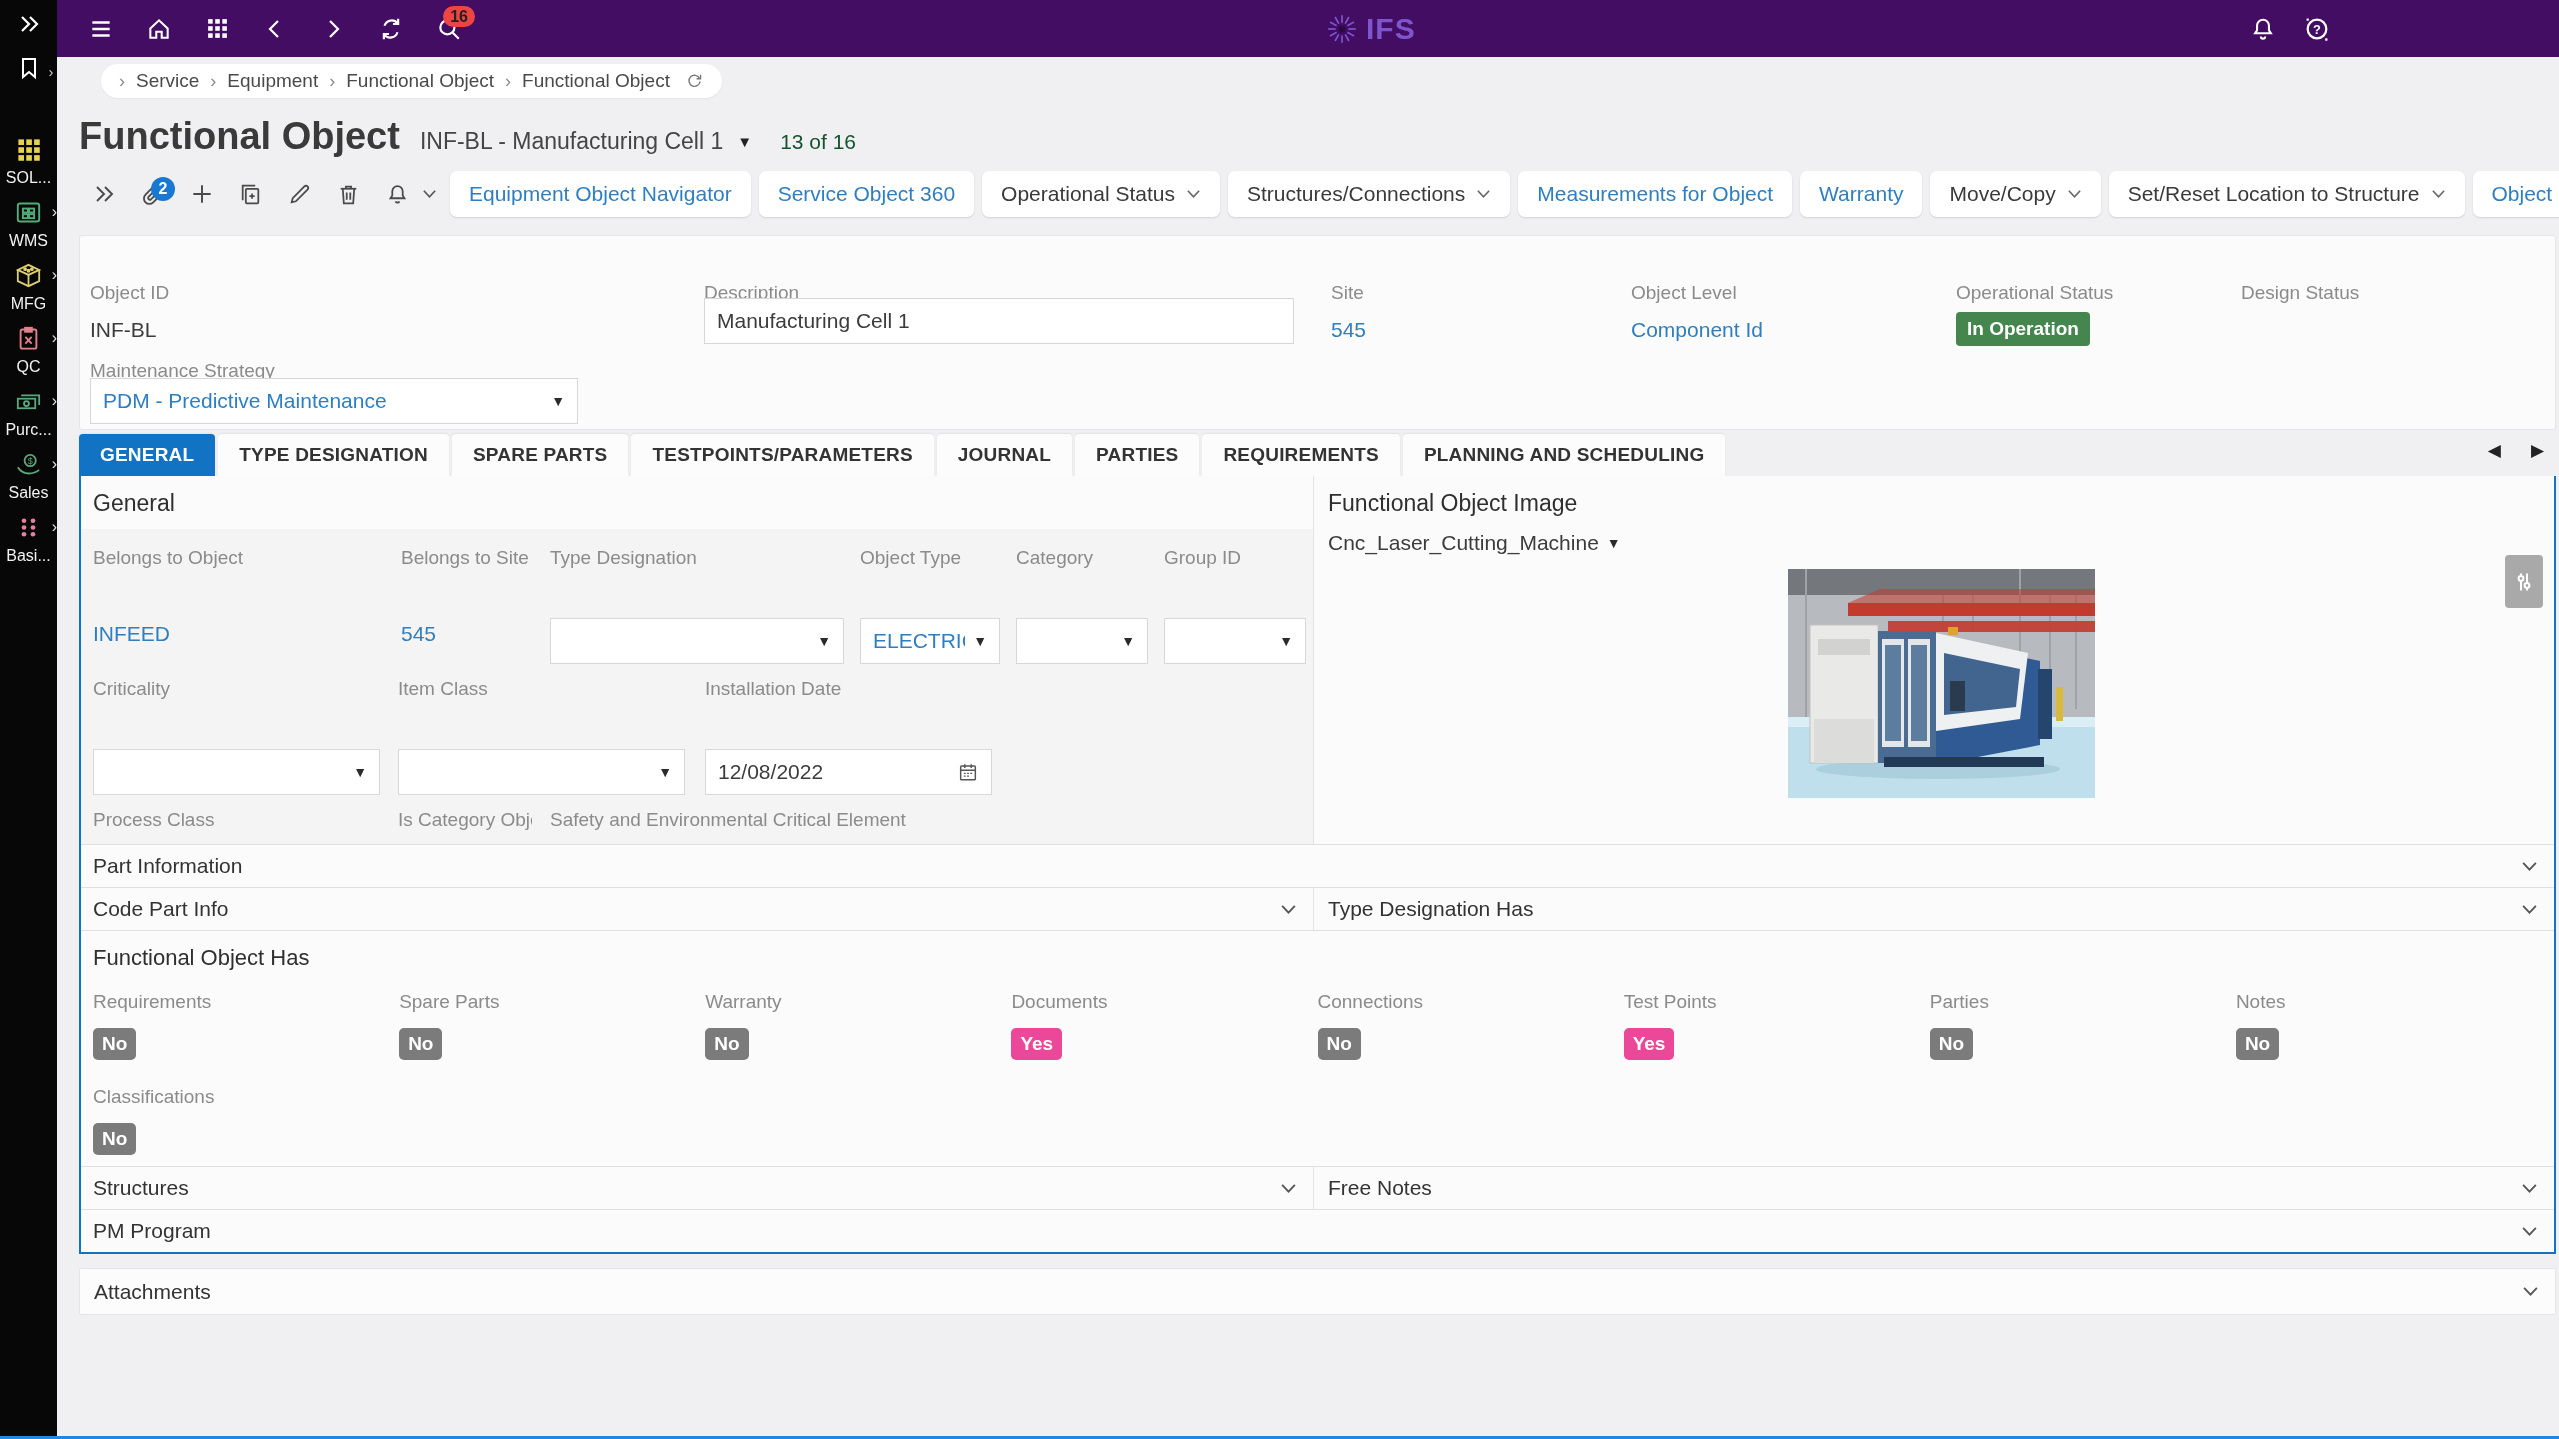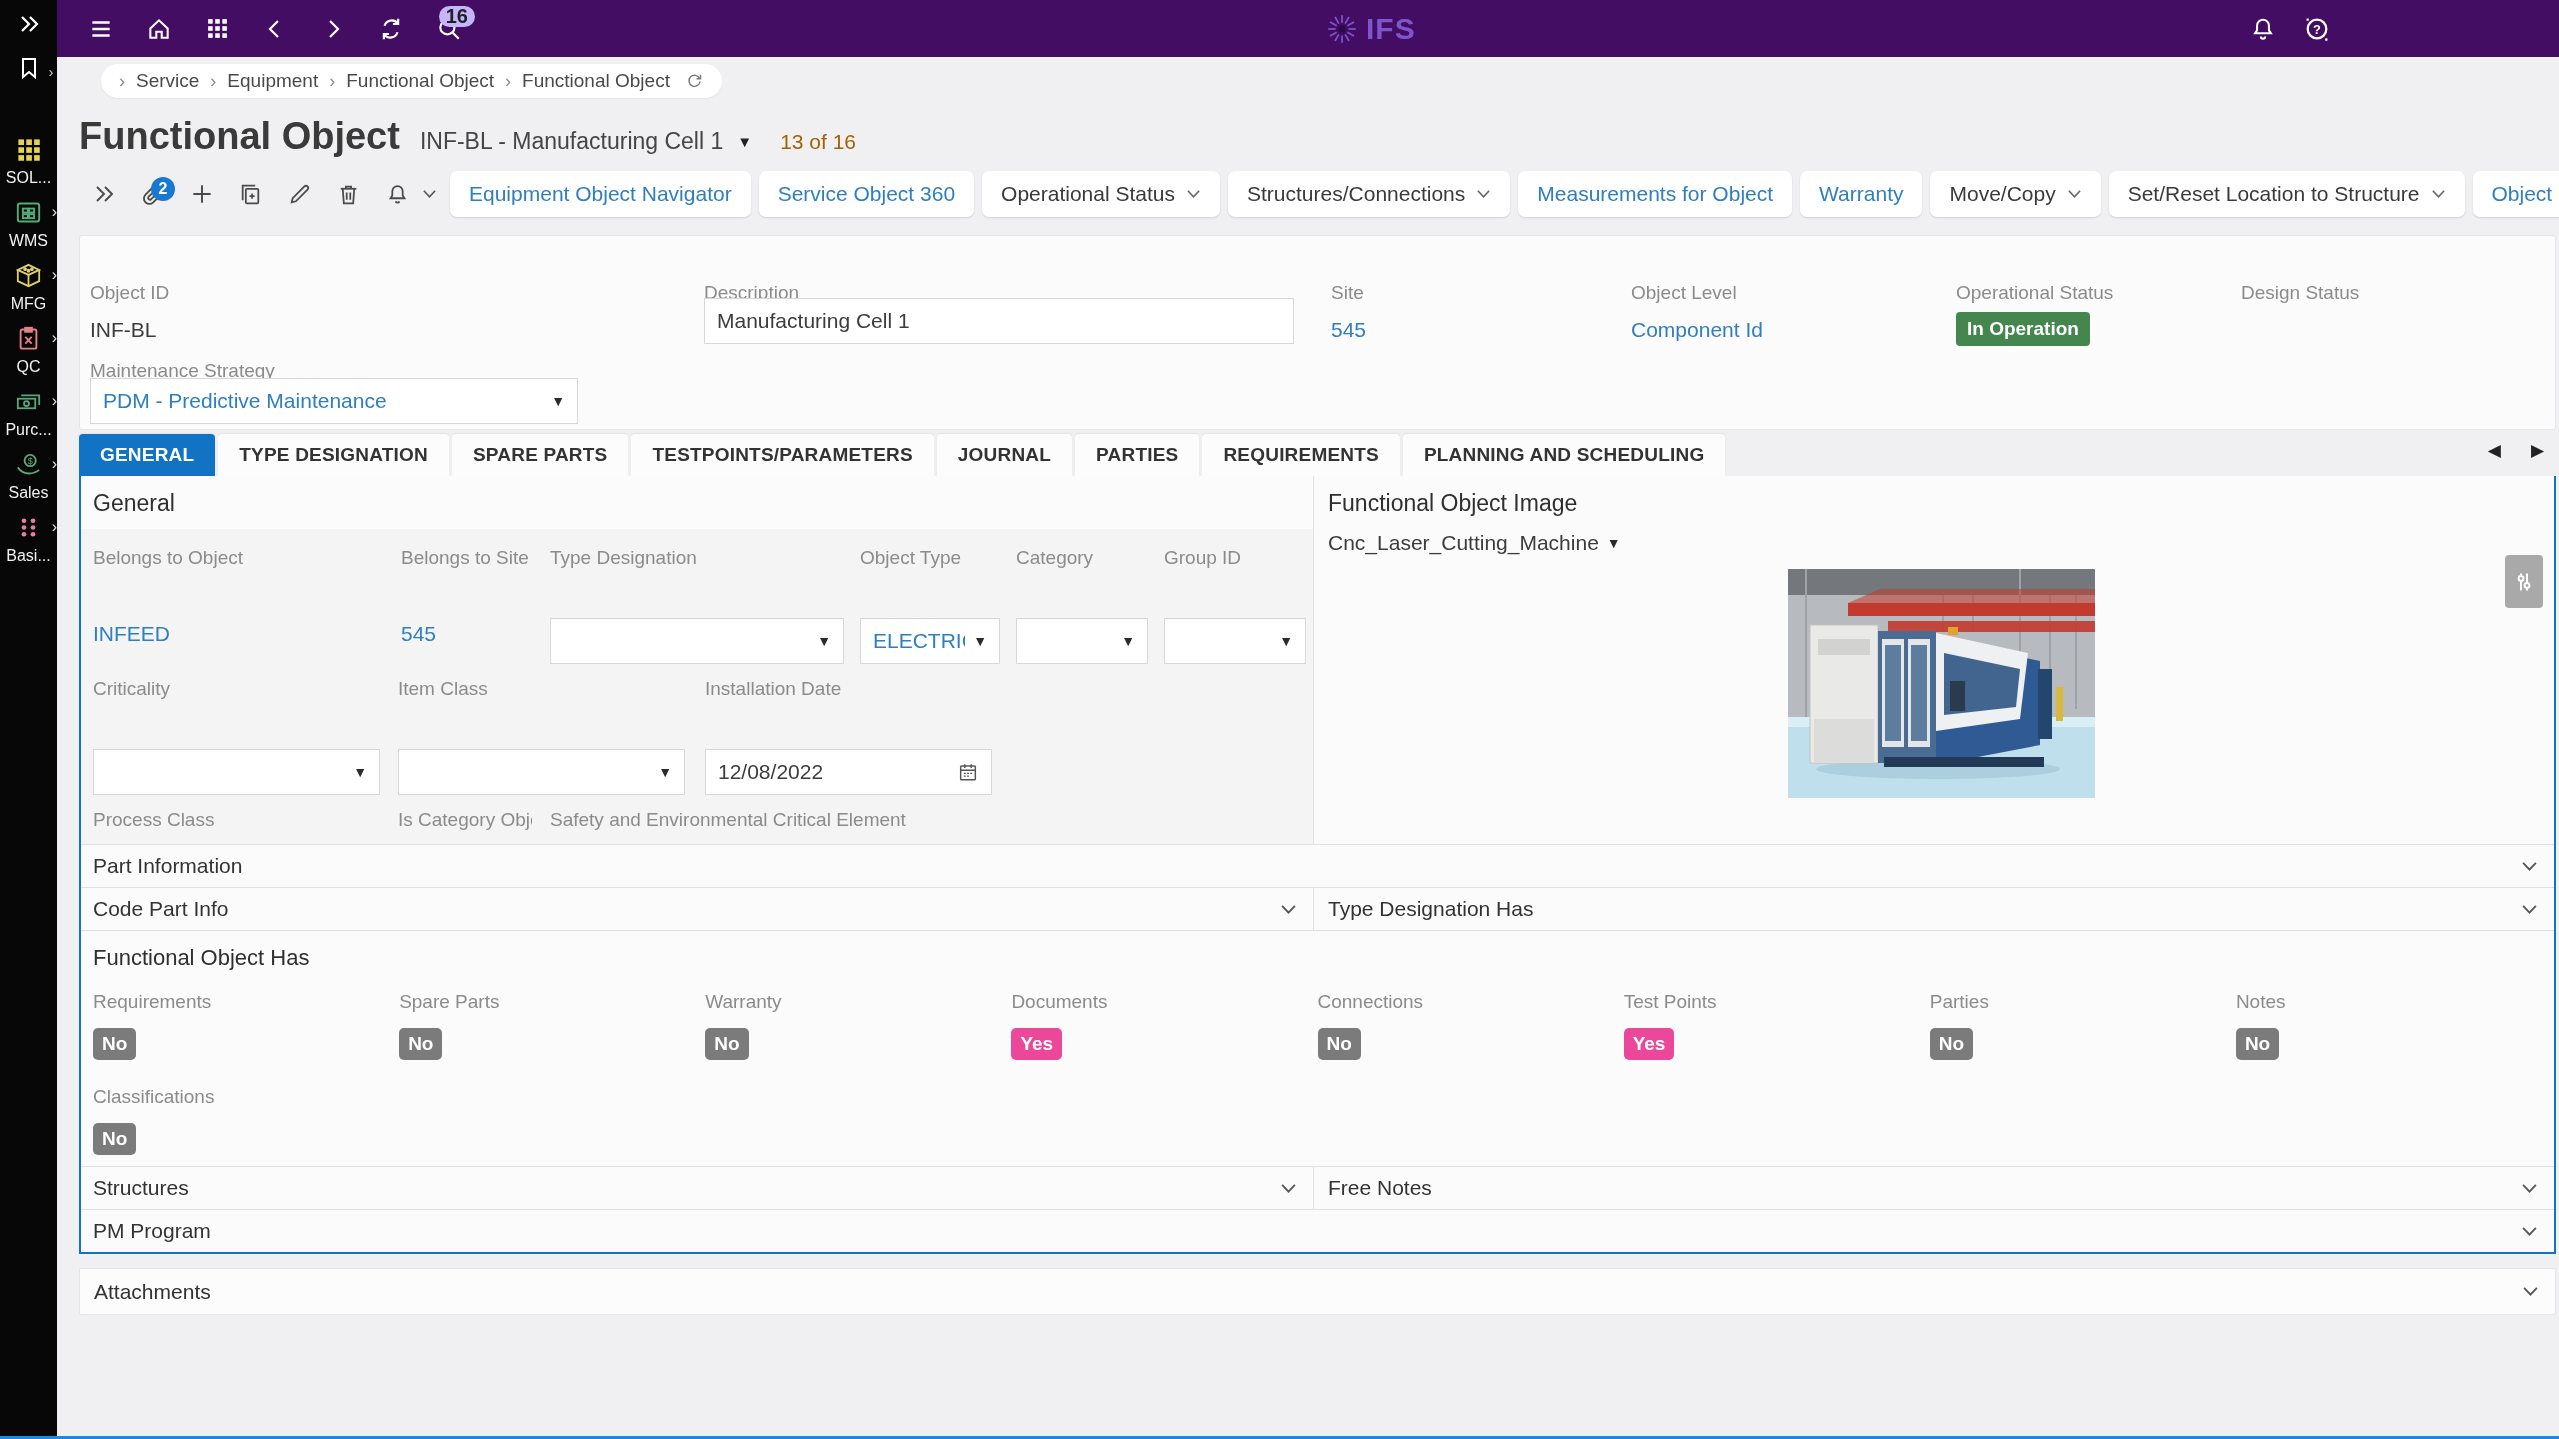--- a/index.html
+++ b/index.html
@@ -16,41 +16,41 @@
   .sb-item{height:63px;display:flex;flex-direction:column;align-items:center;cursor:pointer;}
   .sb-iconwrap{position:relative;height:28px;}
   .sb-chev{position:absolute;right:-15px;top:5px;color:#e0e0e0;font-size:16px;line-height:16px;}
   .sb-label{color:#f2f2f2;font-size:16px;margin-top:5px;white-space:nowrap;}
 
   
   .main{flex:1;display:flex;flex-direction:column;min-width:0;}
   .topbar{height:57px;background:#420d63;display:flex;align-items:center;position:relative;flex-shrink:0;}
   .tb-left{display:flex;align-items:center;gap:30px;margin-left:30px;}
   .tb-icon{width:28px;height:28px;display:flex;align-items:center;justify-content:center;position:relative;cursor:pointer;}
-  .badge-yellow{position:absolute;top:-9px;right:-12px;background:#c4b5fd;color:#222;font-size:20px;font-weight:700;
+  .badge-yellow{position:absolute;top:-9px;right:-12px;background:#ef4444;color:#222;font-size:16px;font-weight:700;
        border-radius:11px;padding:1px 7px;line-height:19px;}
   .logo{position:absolute;left:1268px;top:0;height:57px;display:flex;align-items:center;gap:7px;}
   .logo-text{color:#7d55cc;font-size:30px;font-weight:800;letter-spacing:1px;}
   .tb-right{margin-left:auto;display:flex;align-items:center;gap:26px;margin-right:228px;}
 
   
   .crumbbar{height:48px;background:#f0eff1;display:flex;align-items:center;padding-left:44px;flex-shrink:0;}
   .crumb-pill{background:#fff;border-radius:18px;height:34px;display:flex;align-items:center;padding:0 18px;gap:11px;
        font-size:19px;color:#4a4a4a;box-shadow:0 1px 2px rgba(0,0,0,.05);}
   .crumb-sep{color:#8a8a8a;font-size:18px;}
   .crumb-item{cursor:pointer;}
   .crumb-refresh{display:flex;align-items:center;margin-left:4px;cursor:pointer;}
 
   
   .content{padding:0 3px 0 22px;flex:1;}
   .titlebar{margin-top:10px;display:flex;align-items:baseline;height:46px;}
   .page-title{font-size:38px;font-weight:700;color:#3a3a3a;}
   .record-selector{margin-left:20px;font-size:23px;color:#454545;display:flex;align-items:center;gap:14px;cursor:pointer;}
   .sel-caret{font-size:15px;color:#222;}
-  .counter{margin-left:28px;font-size:21px;color:#a16207;}
+  .counter{margin-left:28px;font-size:21px;color:#14532d;}
 
   
   .toolbar{margin-top:10px;display:flex;align-items:center;height:46px;}
   .tool-icons{display:flex;align-items:center;}
   .tool-ic{width:49px;height:46px;display:flex;align-items:center;justify-content:center;position:relative;cursor:pointer;}
   .badge-blue{position:absolute;top:6px;right:2px;background:#1878d2;color:#fff;border-radius:50%;width:24px;height:24px;
        font-size:16px;font-weight:700;display:flex;align-items:center;justify-content:center;}
   .bell-caret{margin-left:-6px;width:26px;}
   .tool-btn{height:46px;background:#fff;border:none;border-radius:7px;padding:0 19px;font-size:21px;display:flex;
        align-items:center;gap:11px;box-shadow:0 1px 2px rgba(0,0,0,.13);color:#3a3a3a;margin-left:8px;cursor:pointer;

